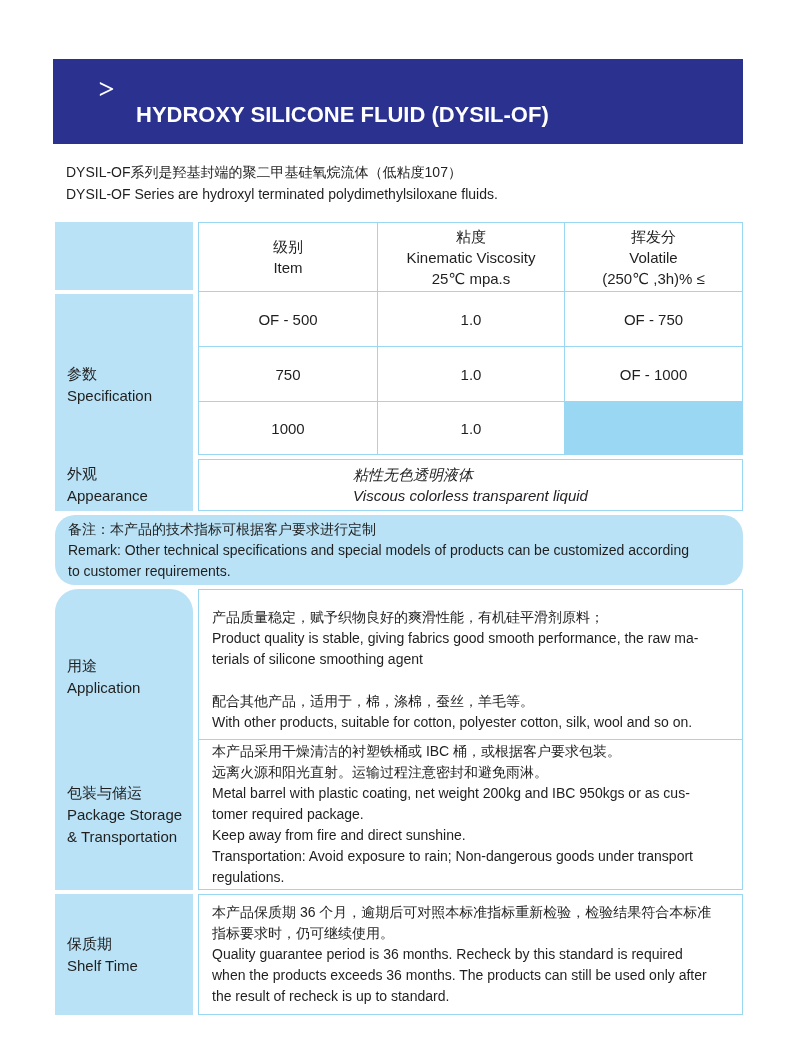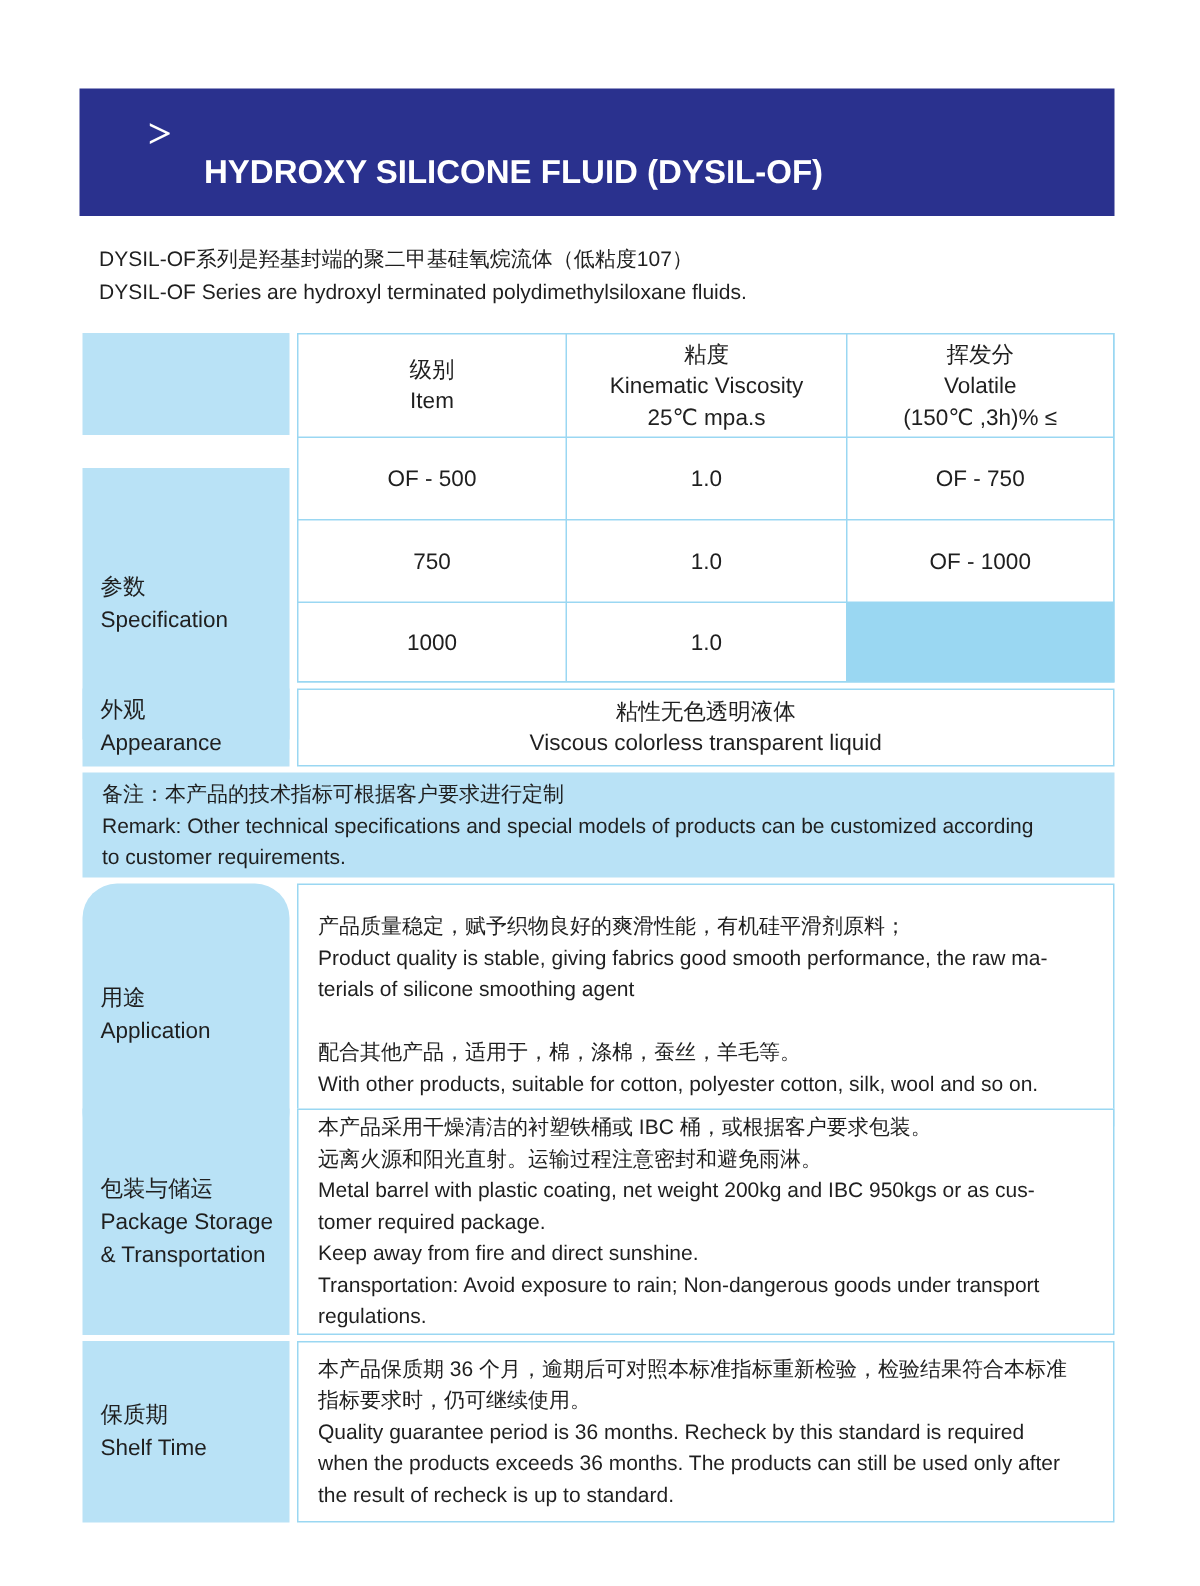--- a/index.html
+++ b/index.html
@@ -120,56 +120,58 @@
     left: 55px; top: 515px;
     width: 688px; height: 70px;
     background: #b9e2f6;
     display: flex;
     flex-direction: column;
     justify-content: center;
     padding: 2px 13px;
     font-size: 14px;
     line-height: 21px;
     white-space: pre-line;
+    border-radius: 20px;
   }
 
   .appearance-cell {
     align-items: center;
-    text-align: center;
+    text-align: left;
     font-size: 15px;
+    font-style: italic;
   }
 </style>
 </head>
 <body>
 
 <div class="page">
 
   <div class="band">
     <div class="band-row1">
       <span class="chevron">＞</span>
     </div>
     <div class="title-en">HYDROXY SILICONE FLUID (DYSIL-OF)</div>
   </div>
 
   <div class="intro">DYSIL-OF系列是羟基封端的聚二甲基硅氧烷流体（低粘度107）
 DYSIL-OF Series are hydroxyl terminated polydimethylsiloxane fluids.</div>
 
   <div class="label-cell" style="top:222px;height:68px;"></div>
-  <div class="label-cell" style="top:294px;height:181px;margin-top:18px;">参数
+  <div class="label-cell" style="top:294px;height:181px;">参数
 Specification</div>
 
   <div class="spec-grid">
     <div>级别
 Item</div>
     <div>粘度
 Kinematic Viscosity
 25℃ mpa.s</div>
     <div>挥发分
 Volatile
-(150℃ ,3h)% ≤</div>
+(250℃ ,3h)% ≤</div>
 
     <div>OF - 500</div>
     <div>1.0</div>
 
     <div>OF - 750</div>
     <div>750</div>
     <div>1.0</div>
 
     <div>OF - 1000</div>
     <div>1000</div>

